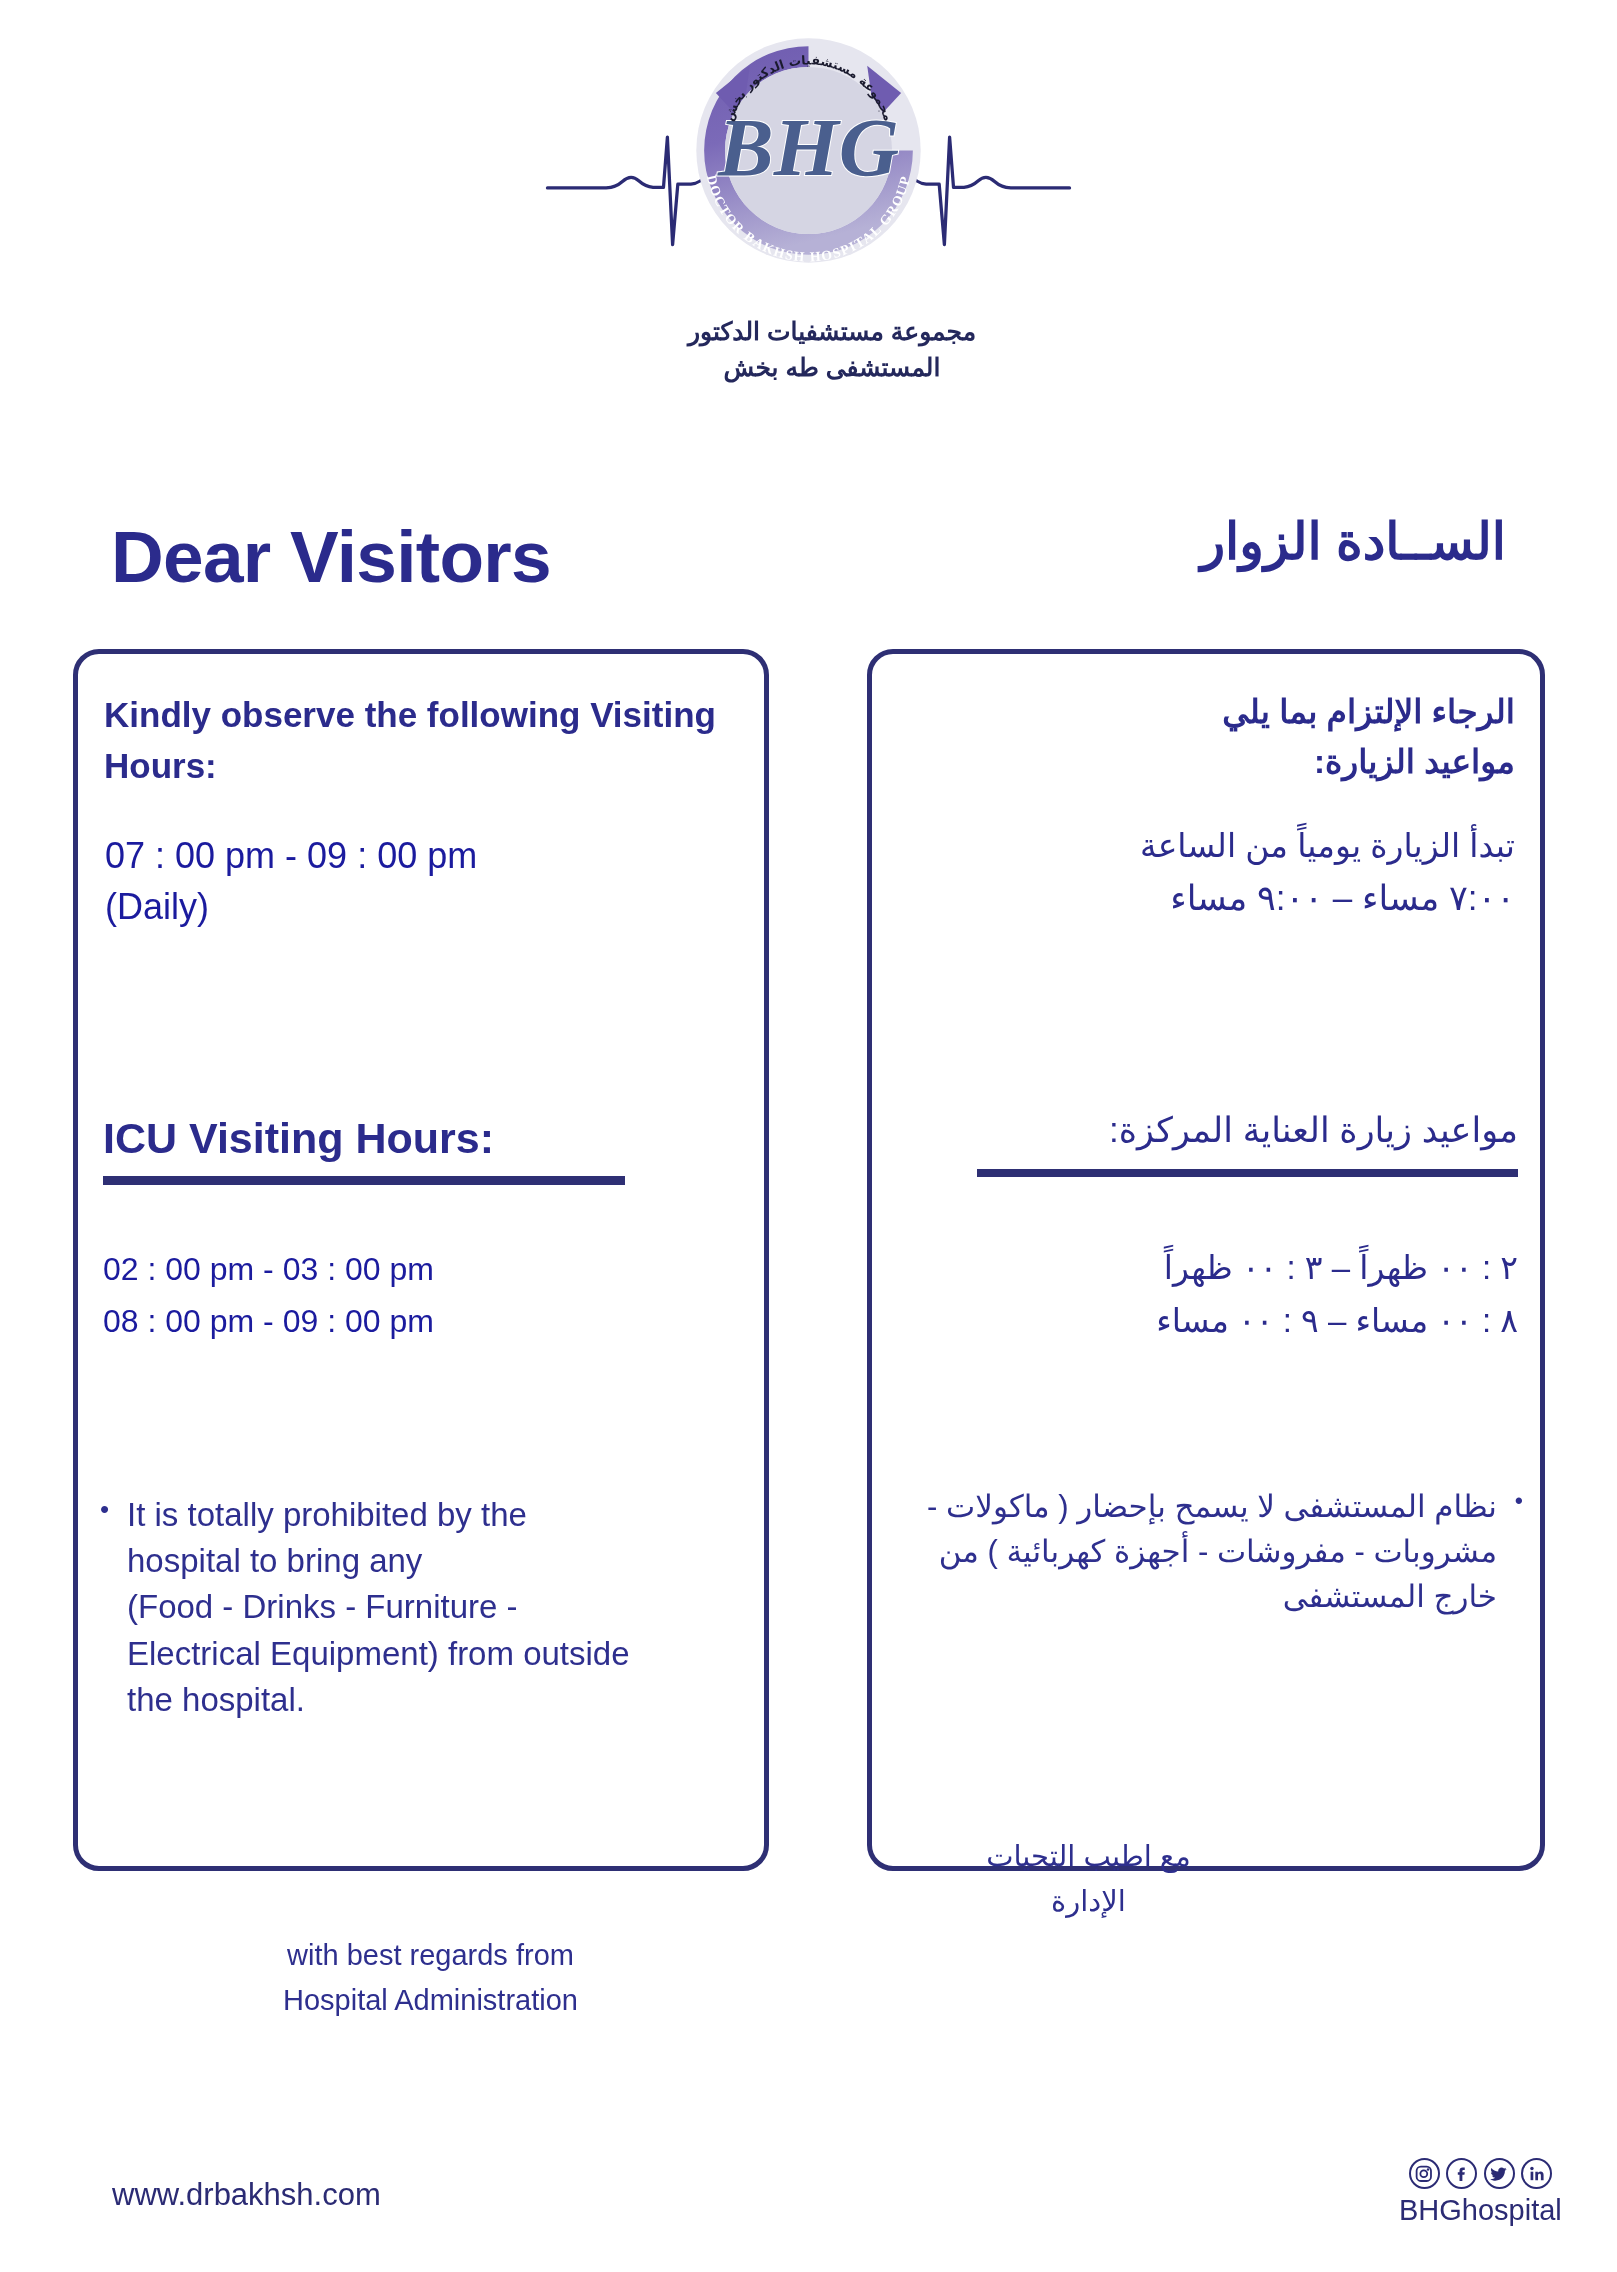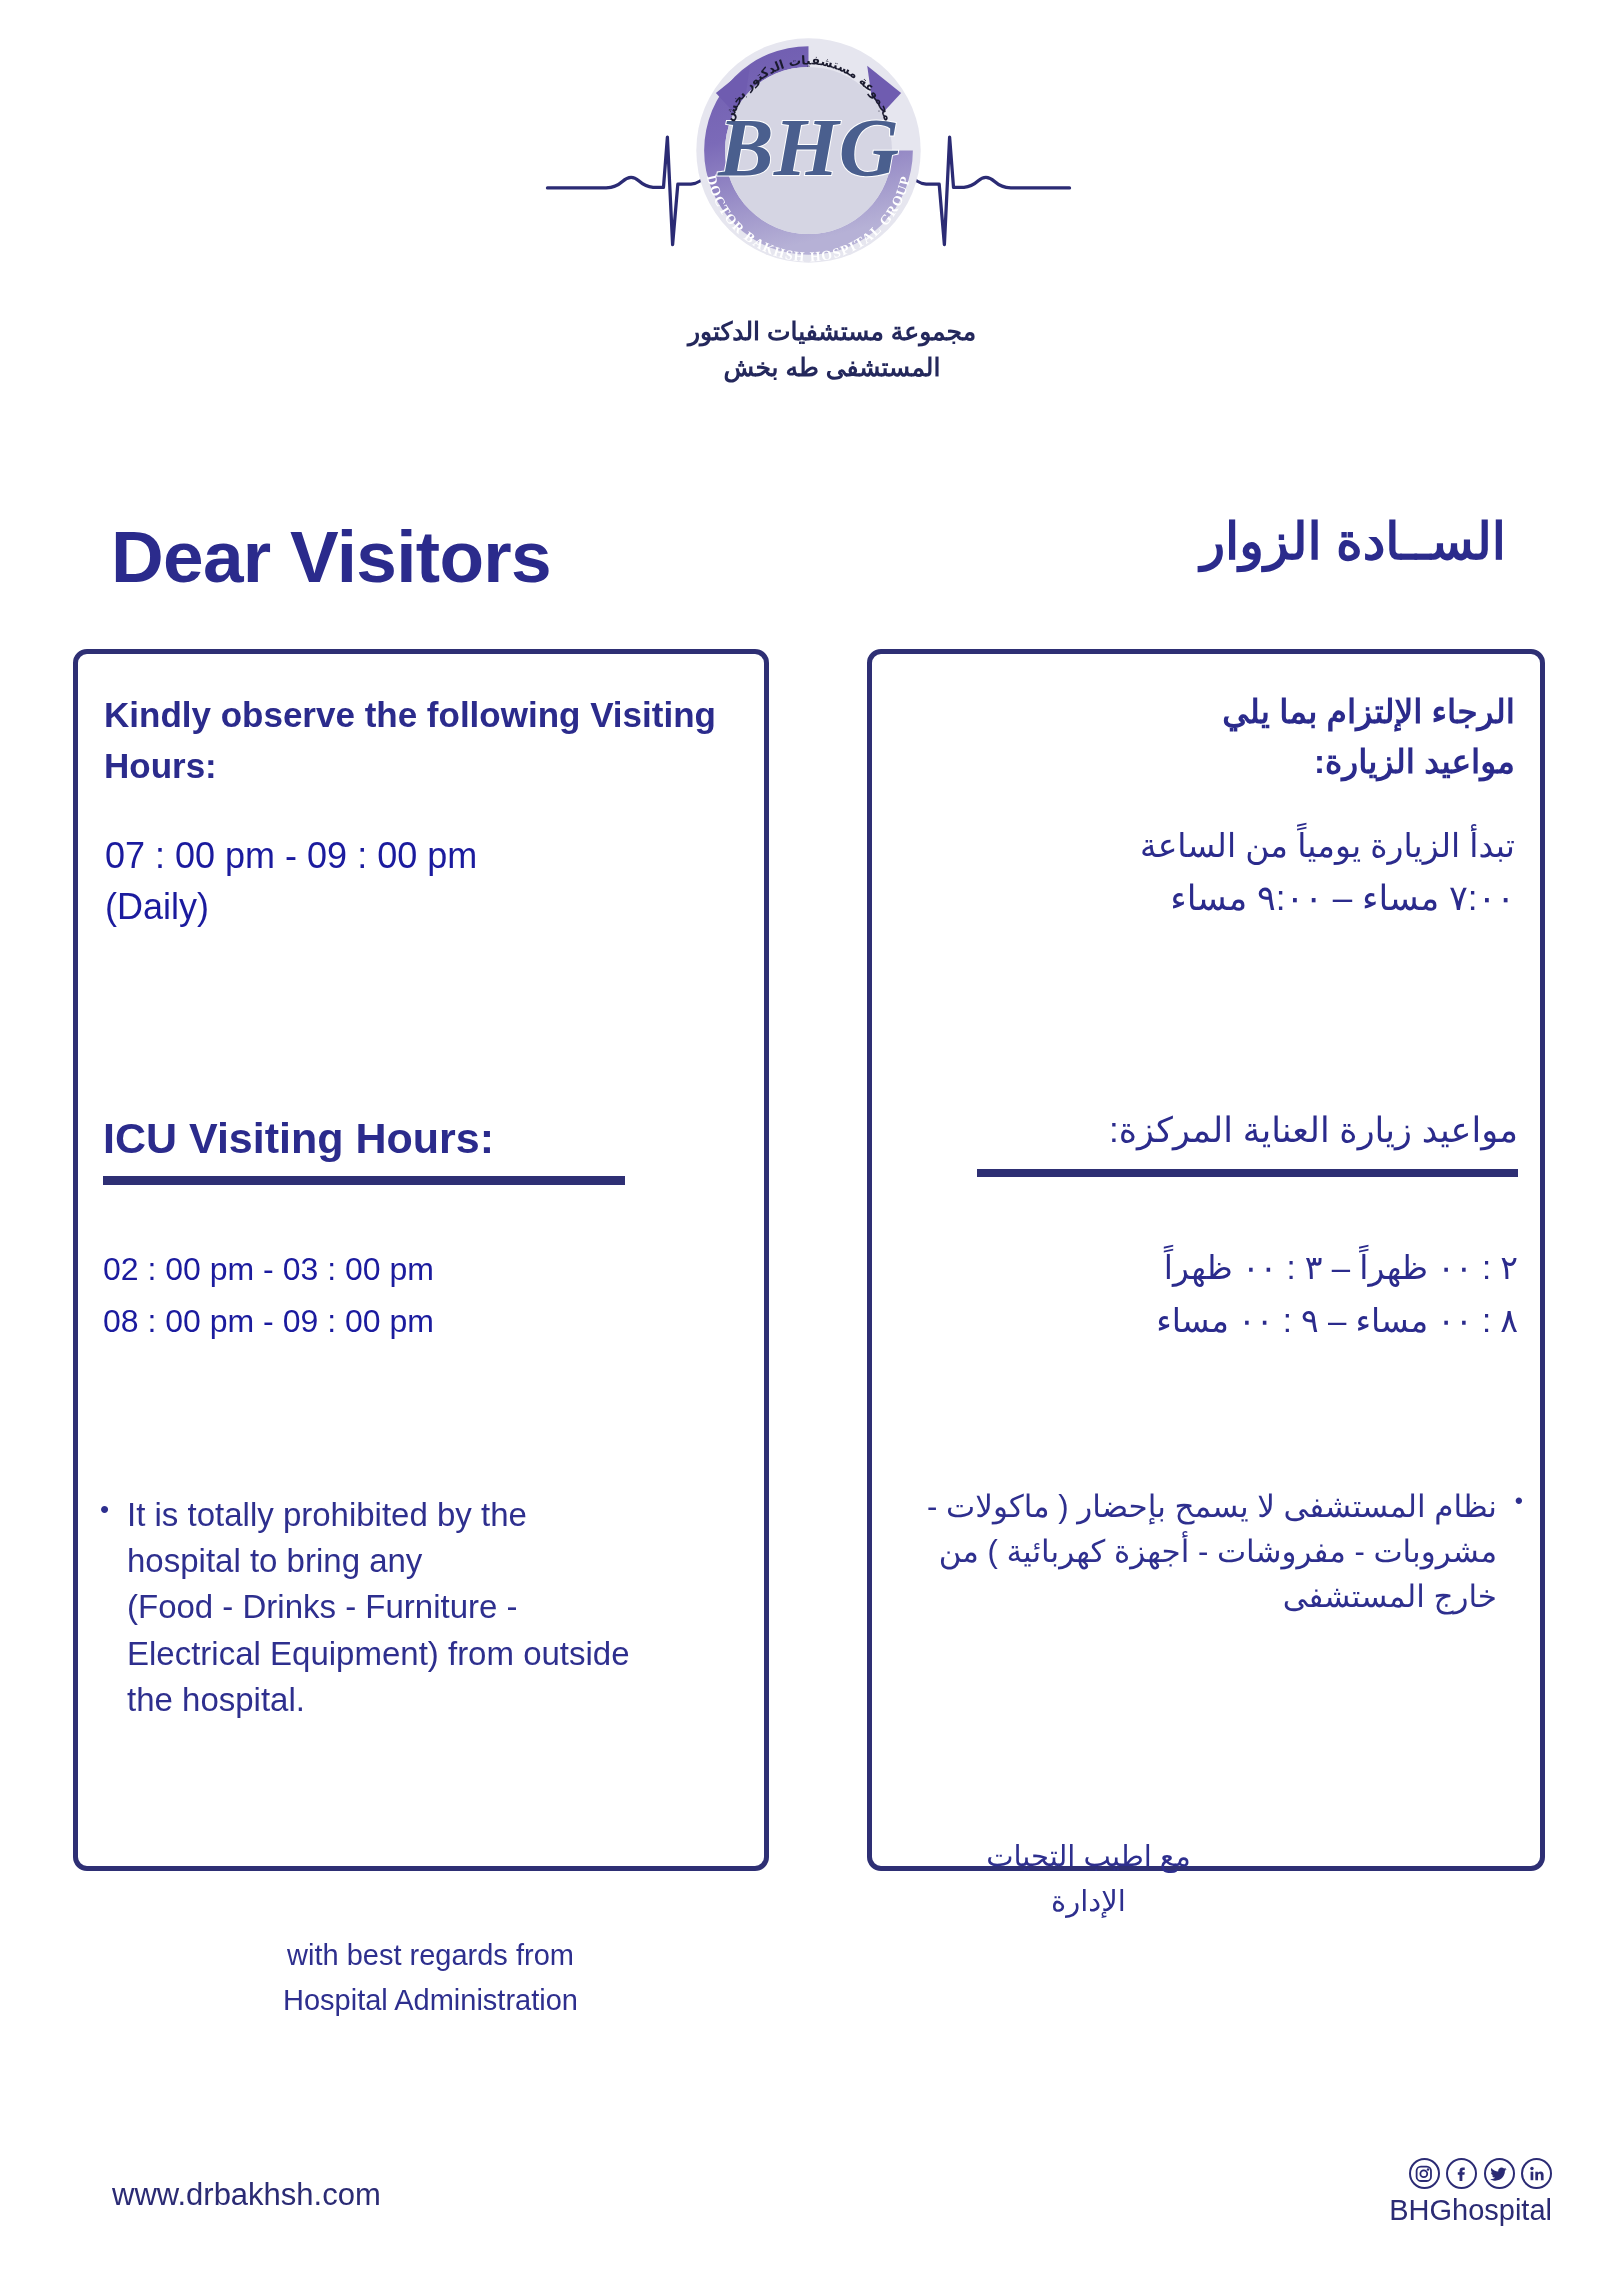--- a/index.html
+++ b/index.html
@@ -88,21 +88,21 @@
     direction:rtl;
     white-space:nowrap;
   }
 
   
   .card {
     position:absolute;
     top:649px;
     height:1222px;
     border:5.9px solid #2e2f74;
-    border-radius:14px;
+    border-radius:26px;
     background:#ffffff;
   }
   .card-left  { left:73px;  width:696px; }
   .card-right { left:867px; width:678px; }
 
   
   .lead-en {
     position:absolute;
     left:26px;
     top:36px;
@@ -311,20 +311,21 @@
     align-items:center;
     justify-content:center;
   }
   .s-ico svg { display:block; }
   .social-handle {
     margin-top:5.2px;
     font-size:29px;
     color:#2b2b74;
     text-align:right;
     white-space:nowrap;
+    margin-left:10px;
   }
 </style>
 </head>
 <body>
 
 <div class="header">
 
   <div class="ecg-wrap">
     <svg width="1617" height="150" viewBox="0 0 2481 230">
       <path d="M 840,118 L 930,118 Q 945,117 955,108 Q 968,96 980,107 Q 990,116 1002,117 L 1018,117

